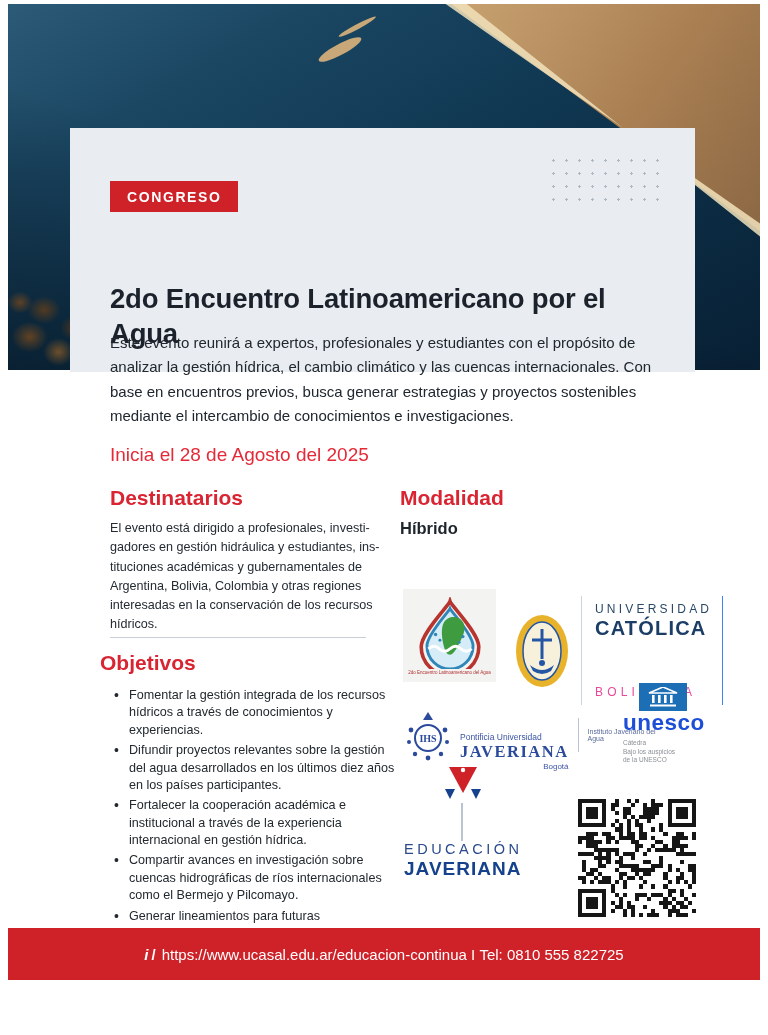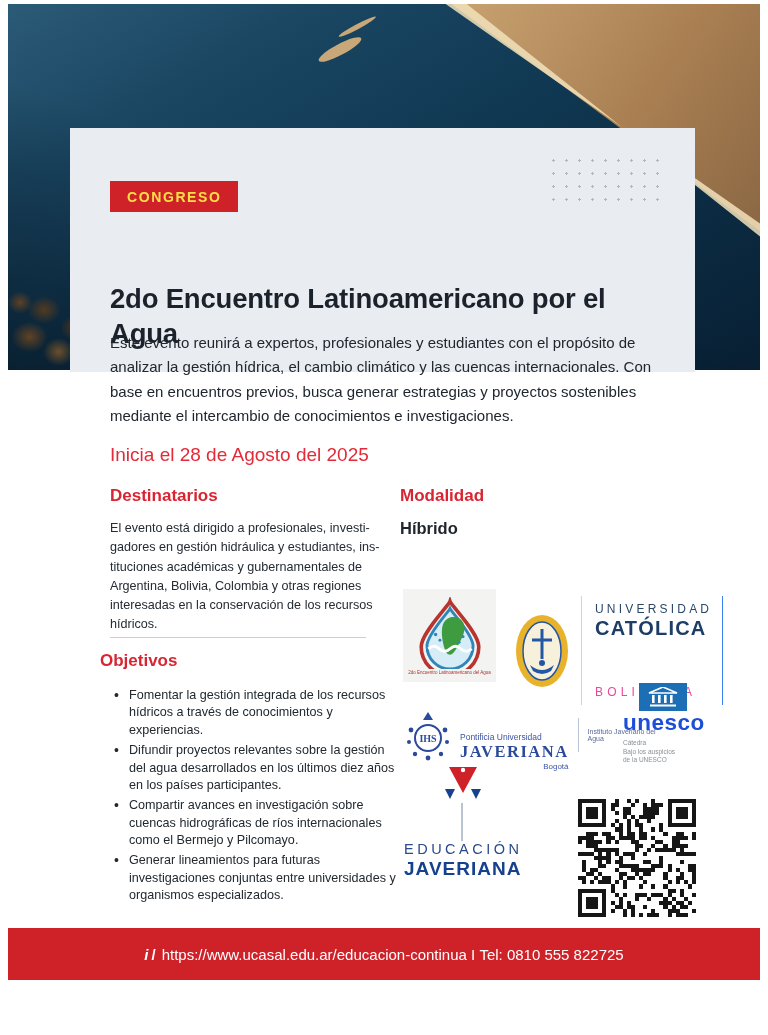--- a/index.html
+++ b/index.html
@@ -28,30 +28,30 @@
   }
   .hero .shade { position:absolute; left:0; top:0; width:100%; height:100%;
           background:linear-gradient(200deg, rgba(3,12,22,0) 55%, rgba(3,12,22,.55) 100%); }
 
   
   .card { position:absolute; left:70px; top:128px; width:625px; height:244px; background:#e9edf1; }
   .dots { position:absolute; left:545px; top:152px; width:124px; height:58px;
           background-image:radial-gradient(#aeb8c2 1.3px, rgba(0,0,0,0) 1.4px);
           background-size:13px 13px; background-position:2px 2px; }
   .badge { position:absolute; left:110px; top:181px; height:31px; background:#ce2128;
-          color:#fde047; font-size:14px; font-weight:bold; letter-spacing:1.6px;
+          color:#ffffff; font-size:14px; font-weight:bold; letter-spacing:1.6px;
           display:flex; align-items:center; padding:0 17px; }
   .title { position:absolute; left:110px; top:250px; width:540px; color:#1b222b;
           font-size:27.5px; font-weight:bold; line-height:1.27; letter-spacing:-0.2px;margin-top:32px; }
   .intro { position:absolute; left:110px; top:331px; width:556px; color:#20272f;
           font-size:15px; line-height:1.62; }
 
   
   .start-date { position:absolute; left:110px; top:444px; color:#e42a38; font-size:19px; font-weight:500; }
-  .h-red { color:#d92432; font-size:17px; font-weight:bold; }
+  .h-red { color:#d92432; font-size:21px; font-weight:bold; }
   .dest-h { position:absolute; left:110px; top:486px; }
   .dest-b { position:absolute; left:110px; top:519px; width:276px; color:#242b33;
             font-size:12.6px; line-height:1.53; white-space:pre-line; }
   .divider { position:absolute; left:110px; top:637px; width:256px; height:1px; background:#c9ced4; }
   .obj-h { position:absolute; left:100px; top:651px; }
   .obj-list { position:absolute; left:114px; top:687px; width:284px; color:#22292f;
             font-size:12.6px; line-height:1.38; list-style:none; }
   .obj-list li { padding-left:15px; position:relative; margin-bottom:3px; }
   .obj-list li::before { content:"•"; position:absolute; left:0; top:-1px; font-size:14px; color:#22292f; }
   .mod-h { position:absolute; left:400px; top:486px; }
@@ -120,20 +120,21 @@
 Argentina, Bolivia, Colombia y otras regiones
 interesadas en la conservación de los recursos
 hídricos.</p>
 
   <div class="divider"></div>
 
   <h2 class="h-red obj-h">Objetivos</h2>
   <ul class="obj-list">
     <li>Fomentar la gestión integrada de los recursos hídricos a través de conocimientos y experiencias.</li>
     <li>Difundir proyectos relevantes sobre la gestión del agua desarrollados en los últimos diez años en los países participantes.</li>
+    <li>Fortalecer la cooperación académica e institucional a través de la experiencia internacional en gestión hídrica.</li>
     <li>Compartir avances en investigación sobre cuencas hidrográficas de ríos internacionales como el Bermejo y Pilcomayo.</li>
     <li>Generar lineamientos para futuras investigaciones conjuntas entre universidades y organismos especializados.</li>
   </ul>
 
   <h2 class="h-red mod-h">Modalidad</h2>
   <div class="mod-v">Híbrido</div>
 
   <div class="logo-drop">
     <svg width="72" height="72" viewBox="0 0 100 100">
       <path d="M50 6 C52 12 90 50 90 69 A40 40 0 1 1 10 69 C10 50 48 12 50 6 Z" fill="none" stroke="#b8352f" stroke-width="5"></path>

